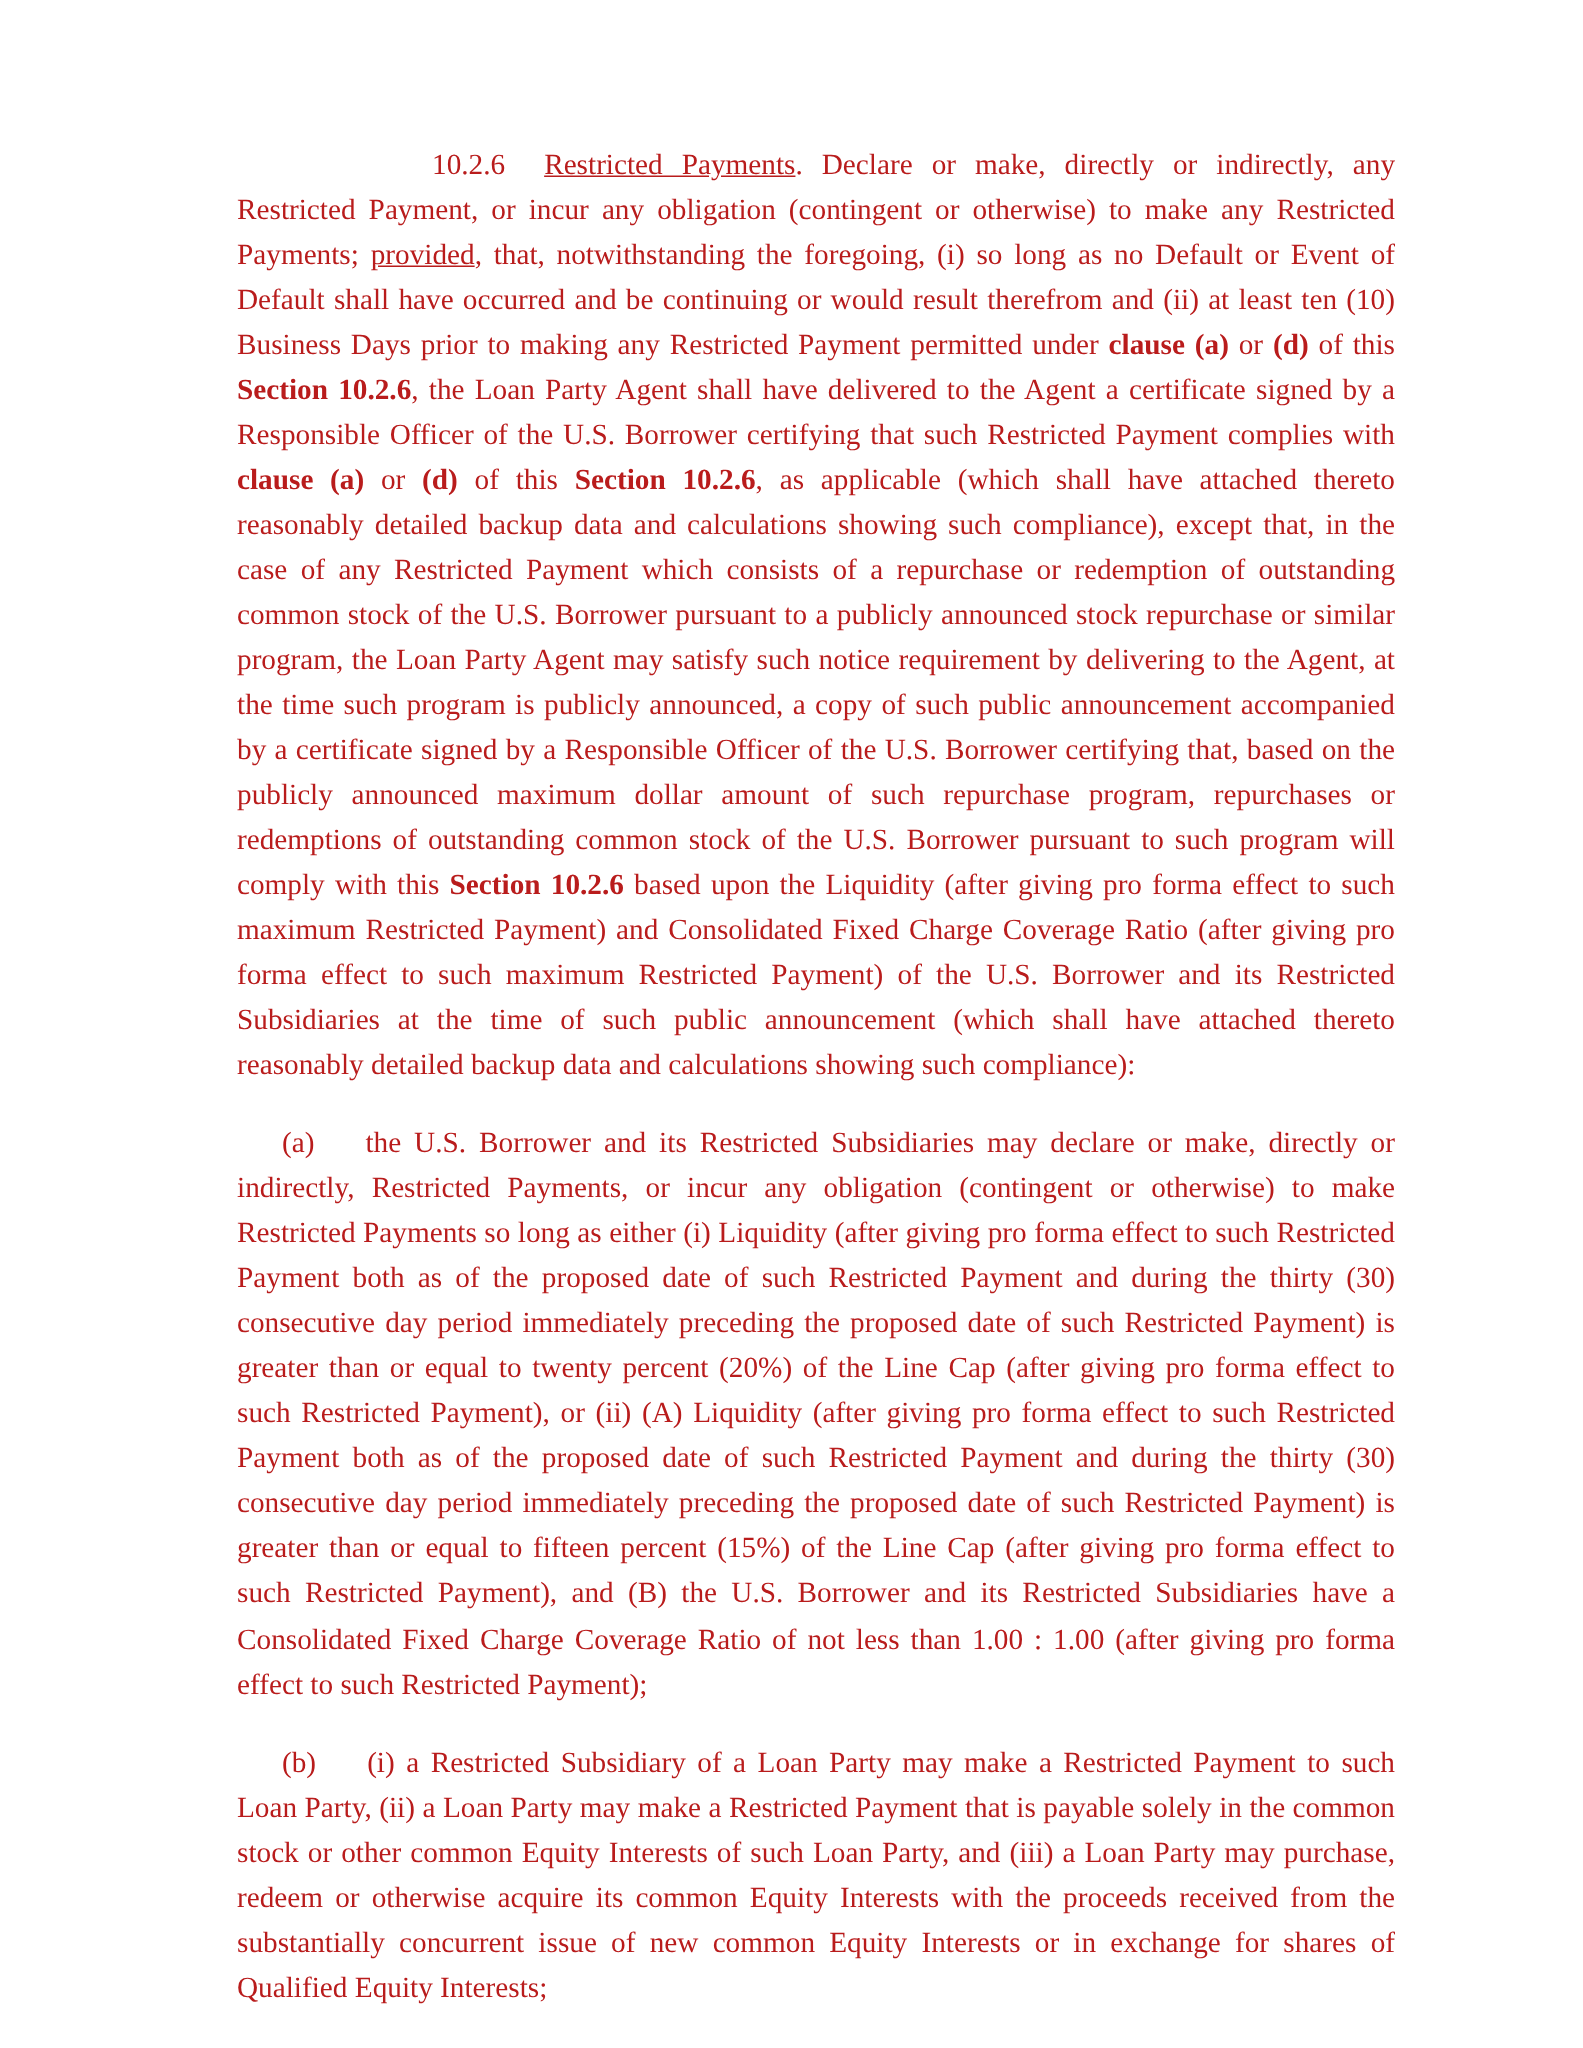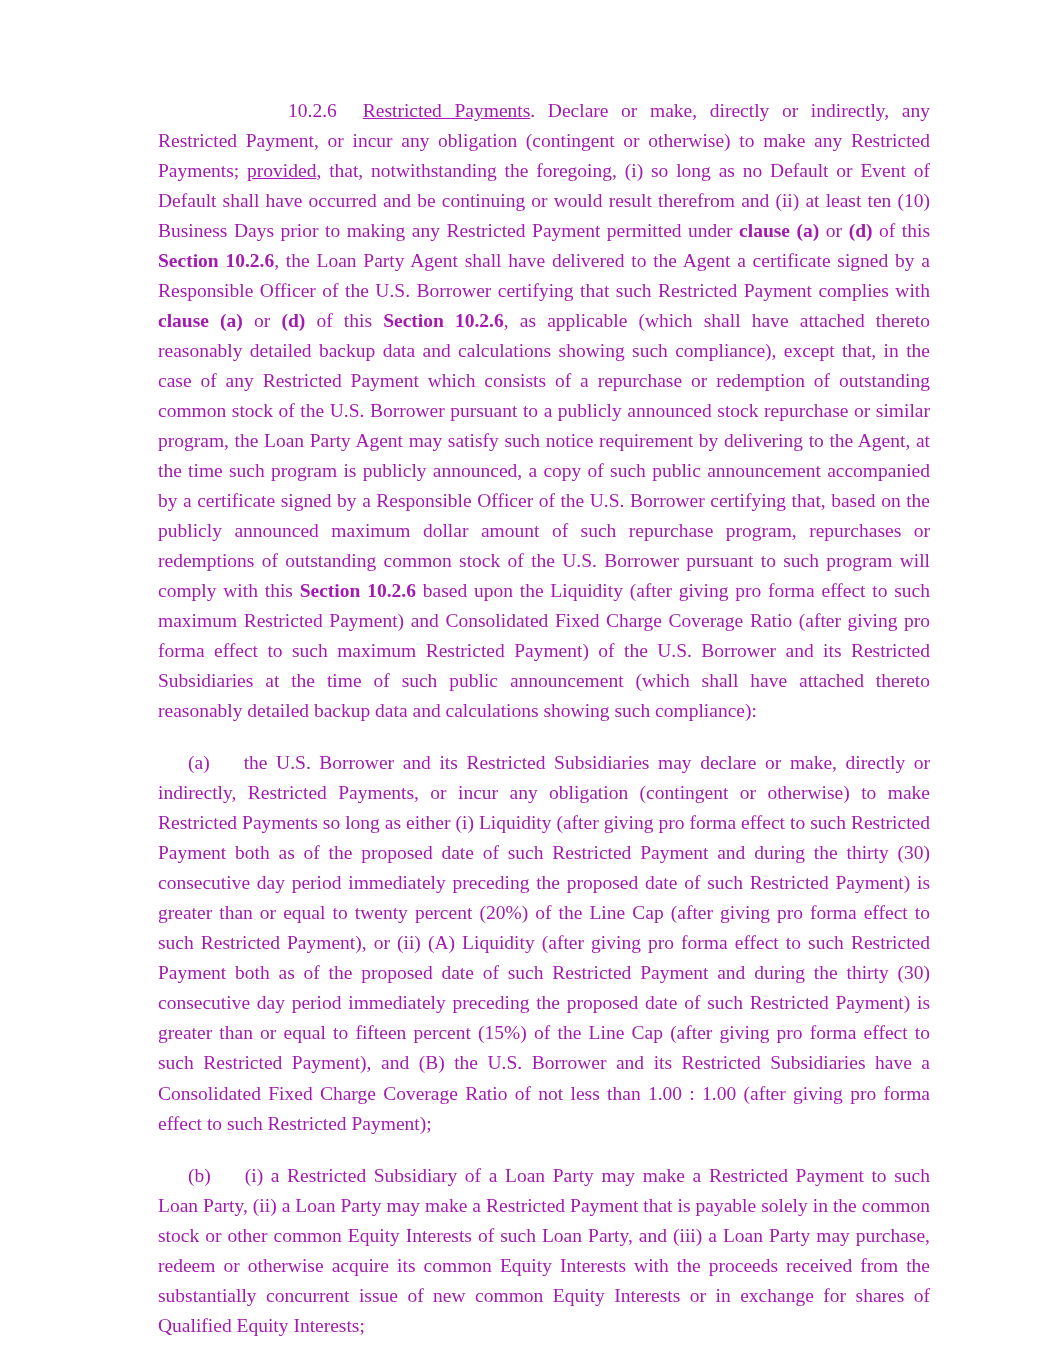--- a/index.html
+++ b/index.html
@@ -6,21 +6,21 @@
     margin: 0;
     padding: 0;
     background: #ffffff;
   }
   .page {
     width: 1055px;
     height: 1365px;
     position: relative;
     background: #ffffff;
     font-family: "Liberation Serif", serif;
-    color: #a21caf;
+    color: #b91c1c;
     box-sizing: border-box;
   }
   .content {
     position: absolute;
     left: 158px;
     top: 96px;
     width: 772px;
   }
   p.para {
     margin: 0 0 22px 0;

